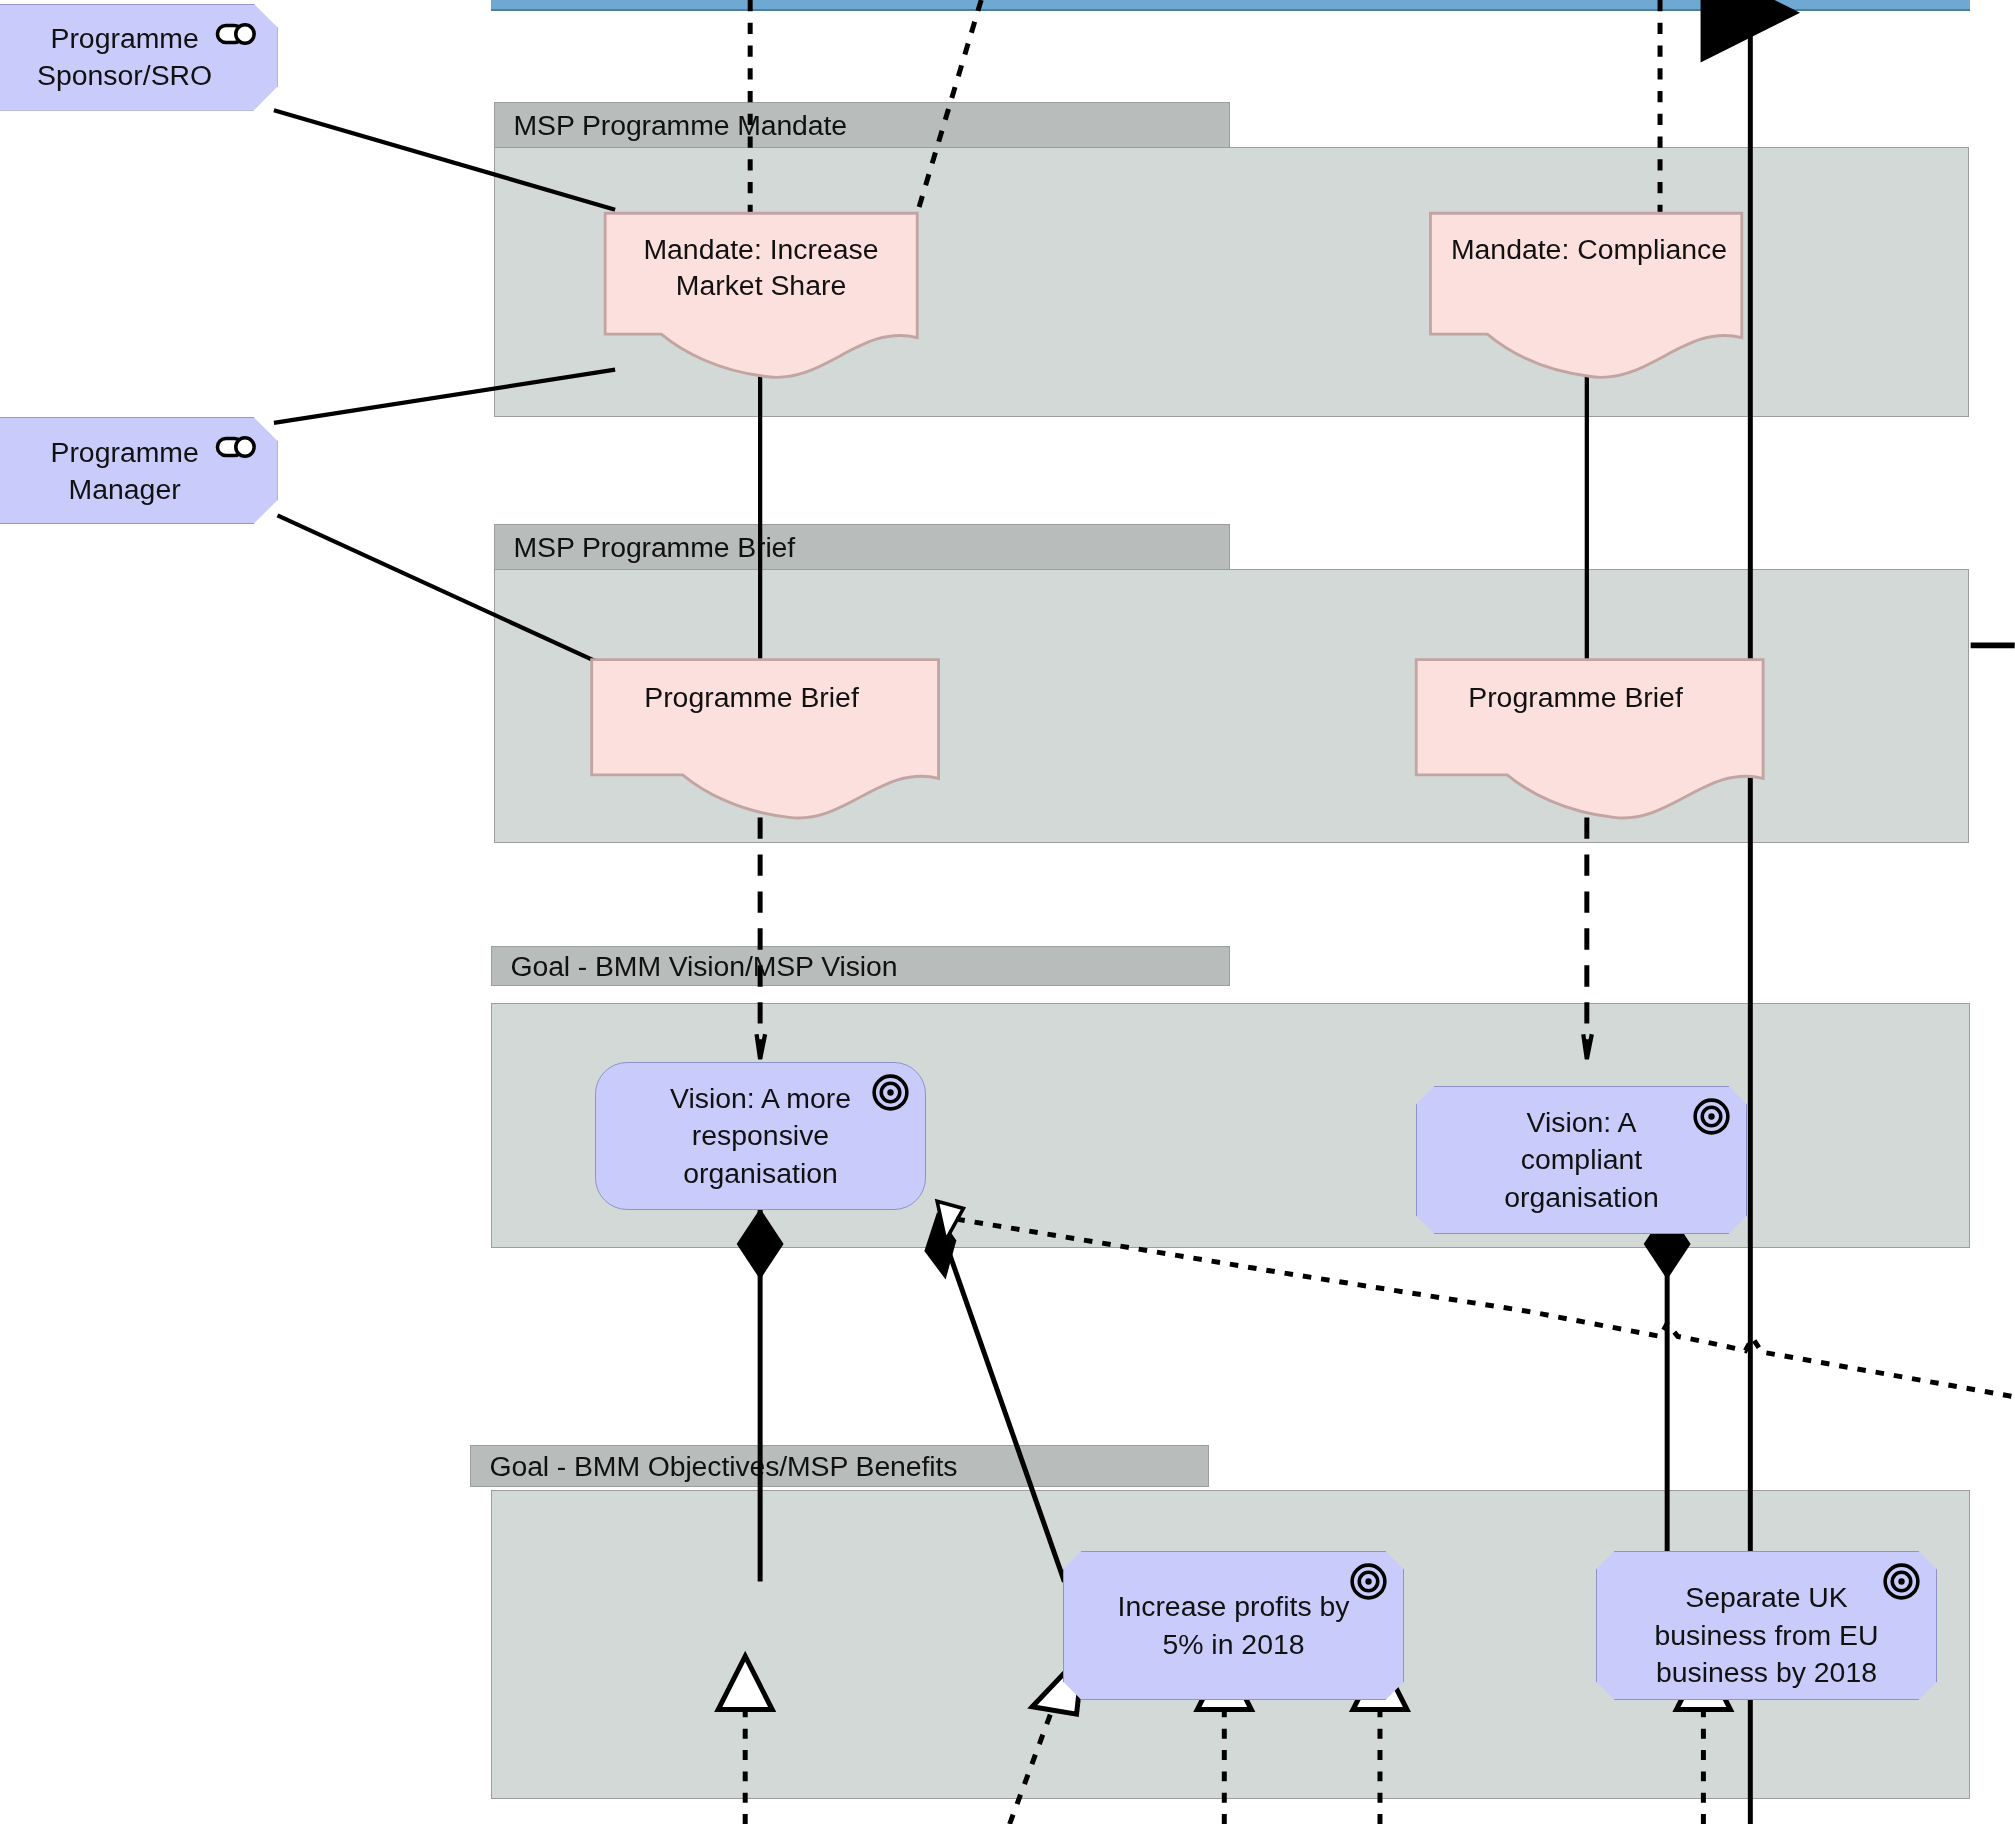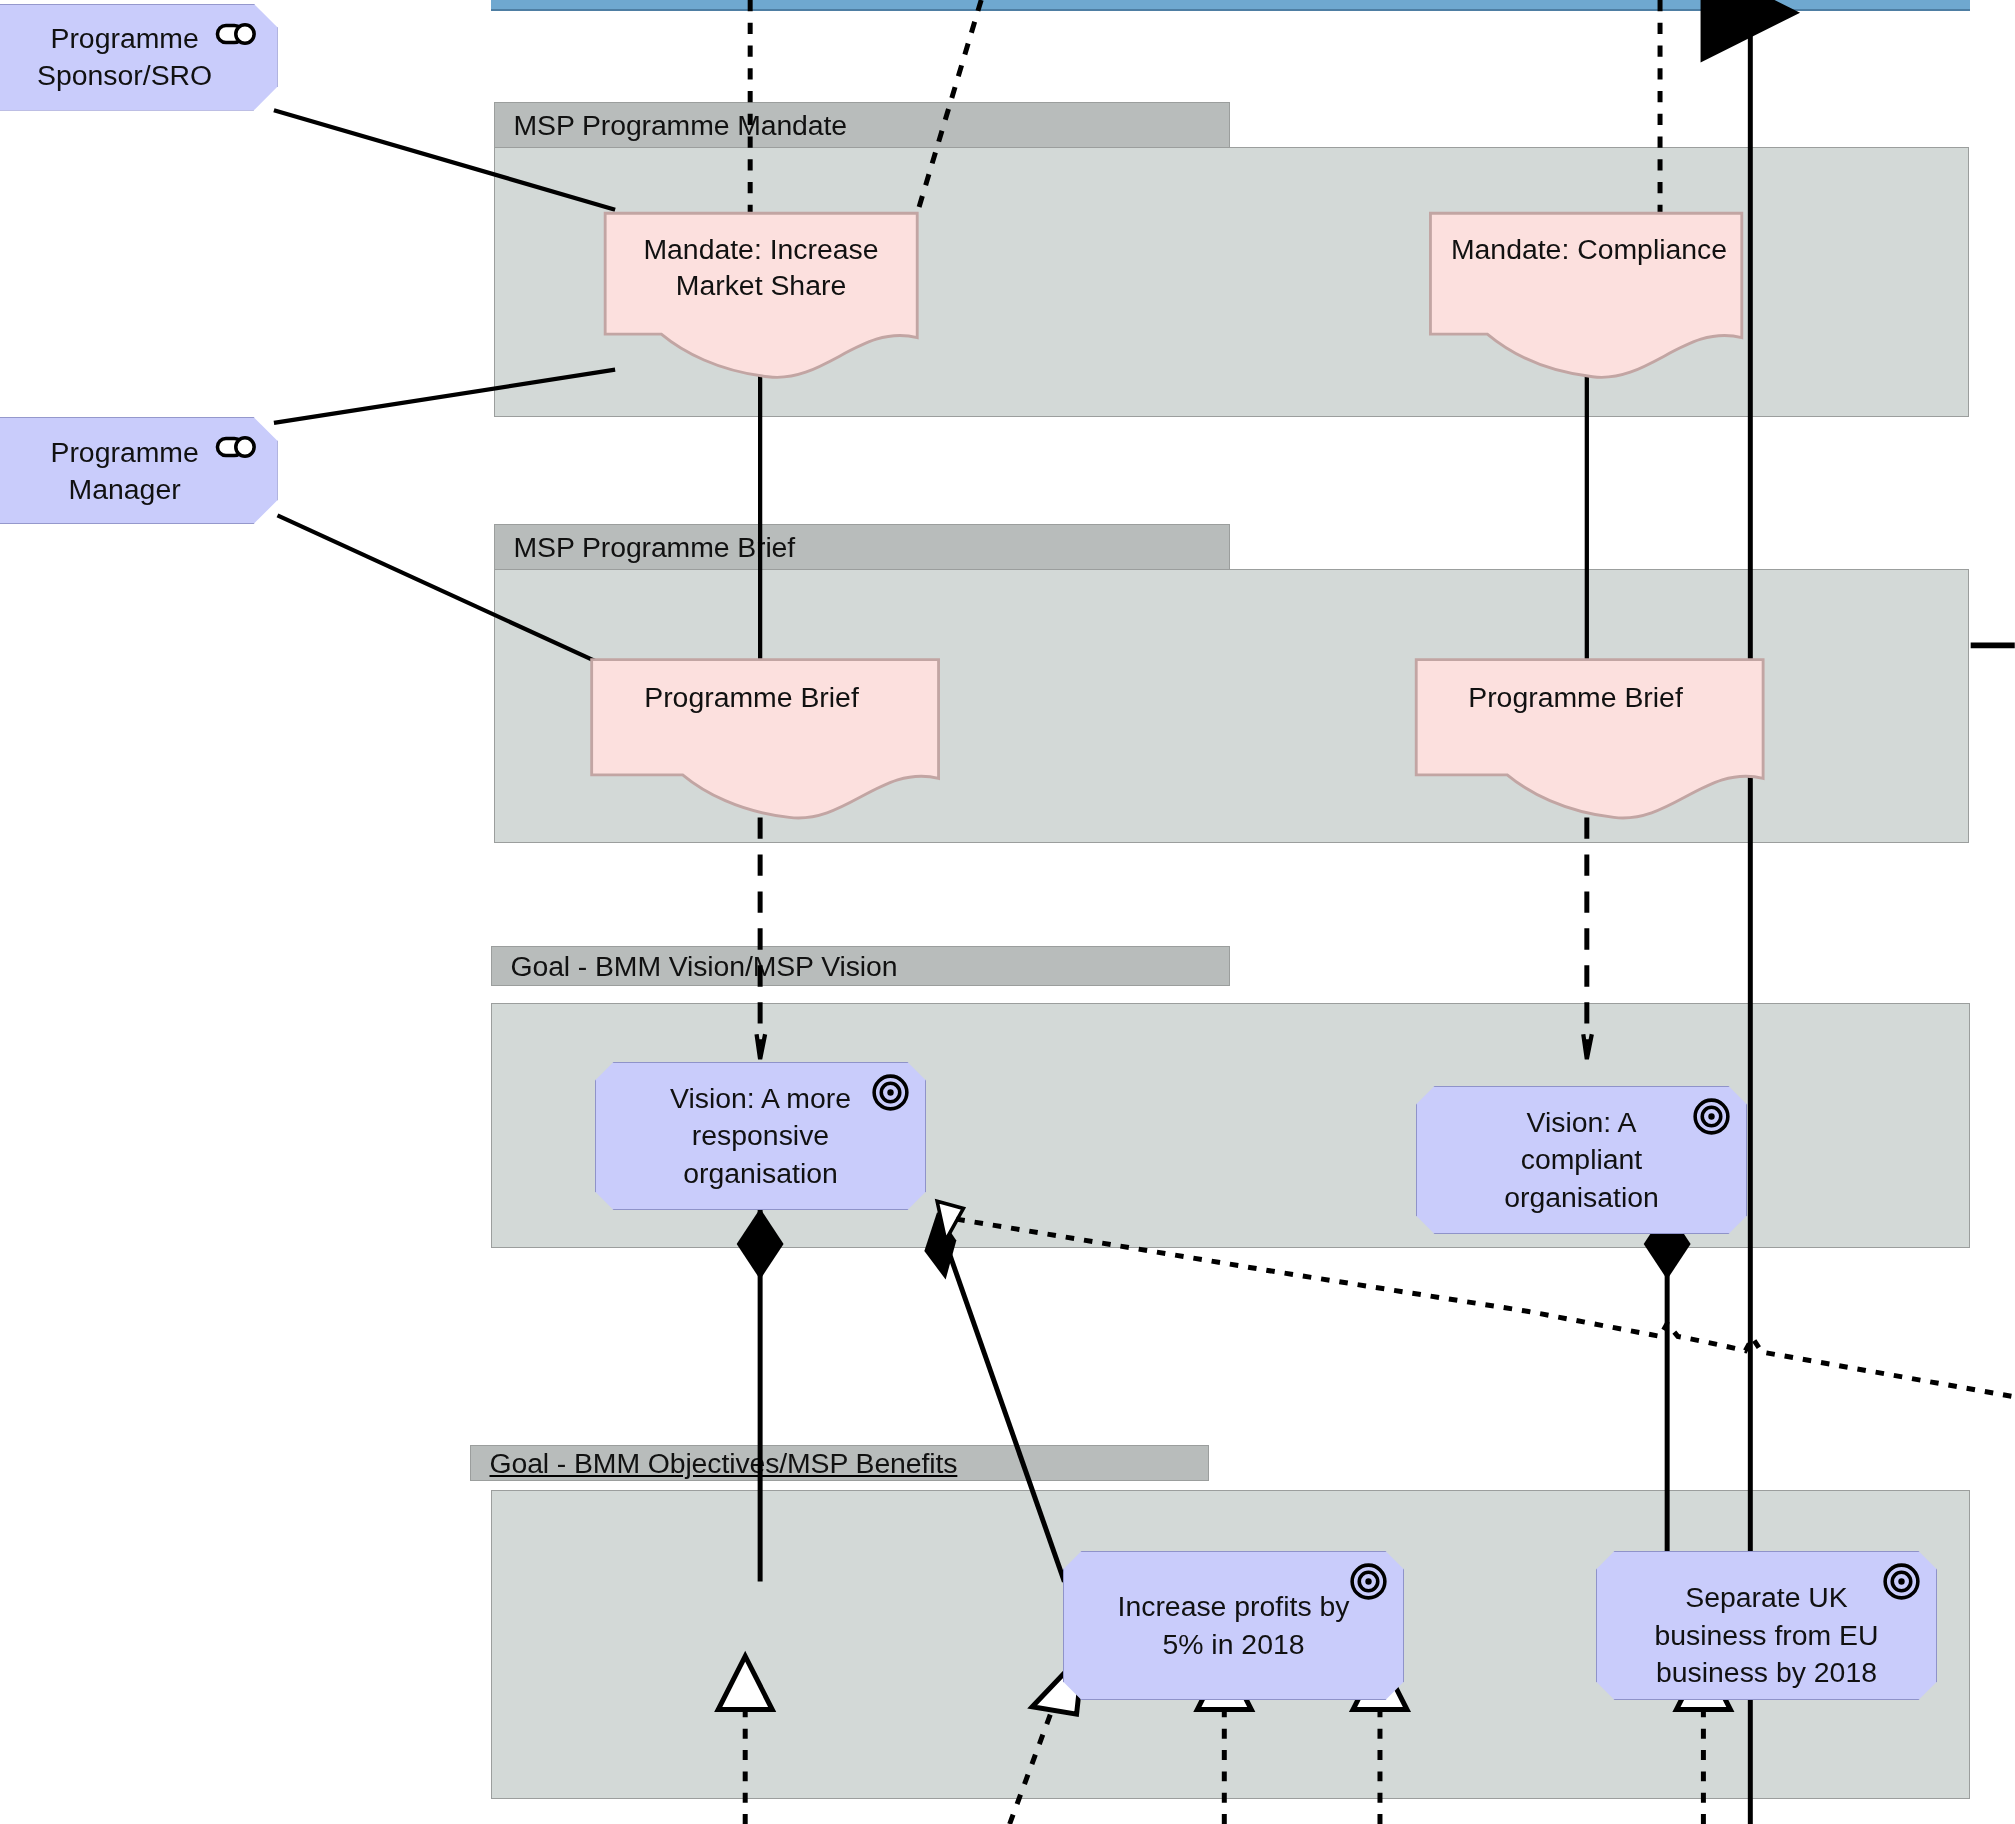--- a/index.html
+++ b/index.html
@@ -60,21 +60,21 @@
   <div class="group-header" style="left:494px;top:524px;width:736px;height:46px;">
     <span>MSP Programme Brief</span>
   </div>
 
   <div class="group" style="left:491px;top:1003px;width:1479px;height:245px;"></div>
   <div class="group-header" style="left:491px;top:946px;width:739px;height:40px;">
     <span>Goal - BMM Vision/MSP Vision</span>
   </div>
 
   <div class="group" style="left:491px;top:1490px;width:1479px;height:309px;"></div>
-  <div class="group-header" style="left:470px;top:1445px;width:739px;height:36px;text-decoration:underline;">
+  <div class="group-header" style="left:470px;top:1445px;width:739px;height:42px;">
     <span>Goal - BMM Objectives/MSP Benefits</span>
   </div>
 
   <svg id="wires" viewBox="0 0 2834 2566">
     <defs>
       <marker id="openArrow" markerWidth="26" markerHeight="26" refX="12" refY="13" orient="auto">
         <path d="M2,2 L13,13 L2,24" fill="none" stroke="#000" stroke-width="3"></path>
       </marker>
       <marker id="solidArrowDown" markerWidth="22" markerHeight="22" refX="11" refY="11" orient="auto">
         <path d="M1,1 L21,1 L11,21 Z" fill="#000"></path>
@@ -172,21 +172,21 @@
 
   <div class="role" style="left:-28.4px;top:417px;width:306px;height:107px;">
     <div class="txt">Programme
 Manager</div>
     <svg class="role-ico" viewBox="0 0 60 34">
       <rect x="3" y="5" width="36" height="24" rx="12" fill="#fff" stroke="#000" stroke-width="5"></rect>
       <circle cx="42" cy="17" r="13" fill="#fff" stroke="#000" stroke-width="5"></circle>
     </svg>
   </div>
 
-  <div class="goal" style="left:595px;top:1062px;width:331px;height:148px;">
+  <div class="goal" style="left:595px;top:1062px;width:331px;height:148px;border-radius:32px;">
     <div class="txt">Vision: A more
 responsive
 organisation</div>
     <svg class="goal-ico" viewBox="0 0 52 52">
       <circle cx="26" cy="26" r="23" fill="none" stroke="#000" stroke-width="5"></circle>
       <circle cx="26" cy="26" r="13" fill="none" stroke="#000" stroke-width="5"></circle>
       <circle cx="26" cy="26" r="4.5" fill="#000"></circle>
     </svg>
   </div>
 

